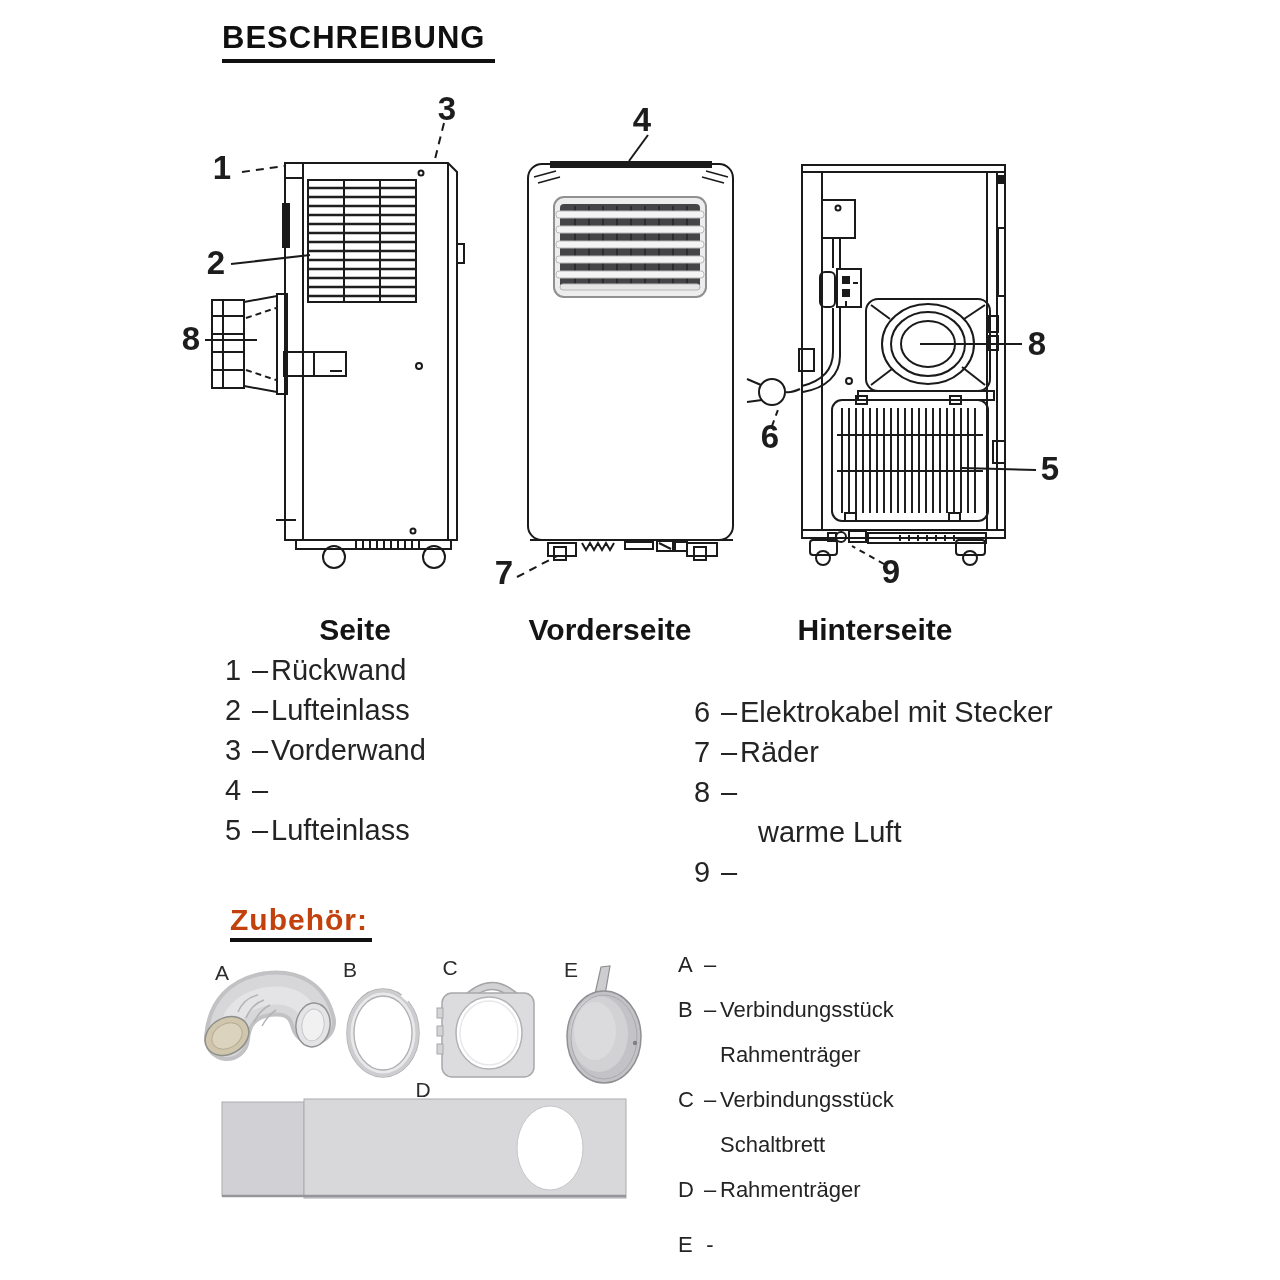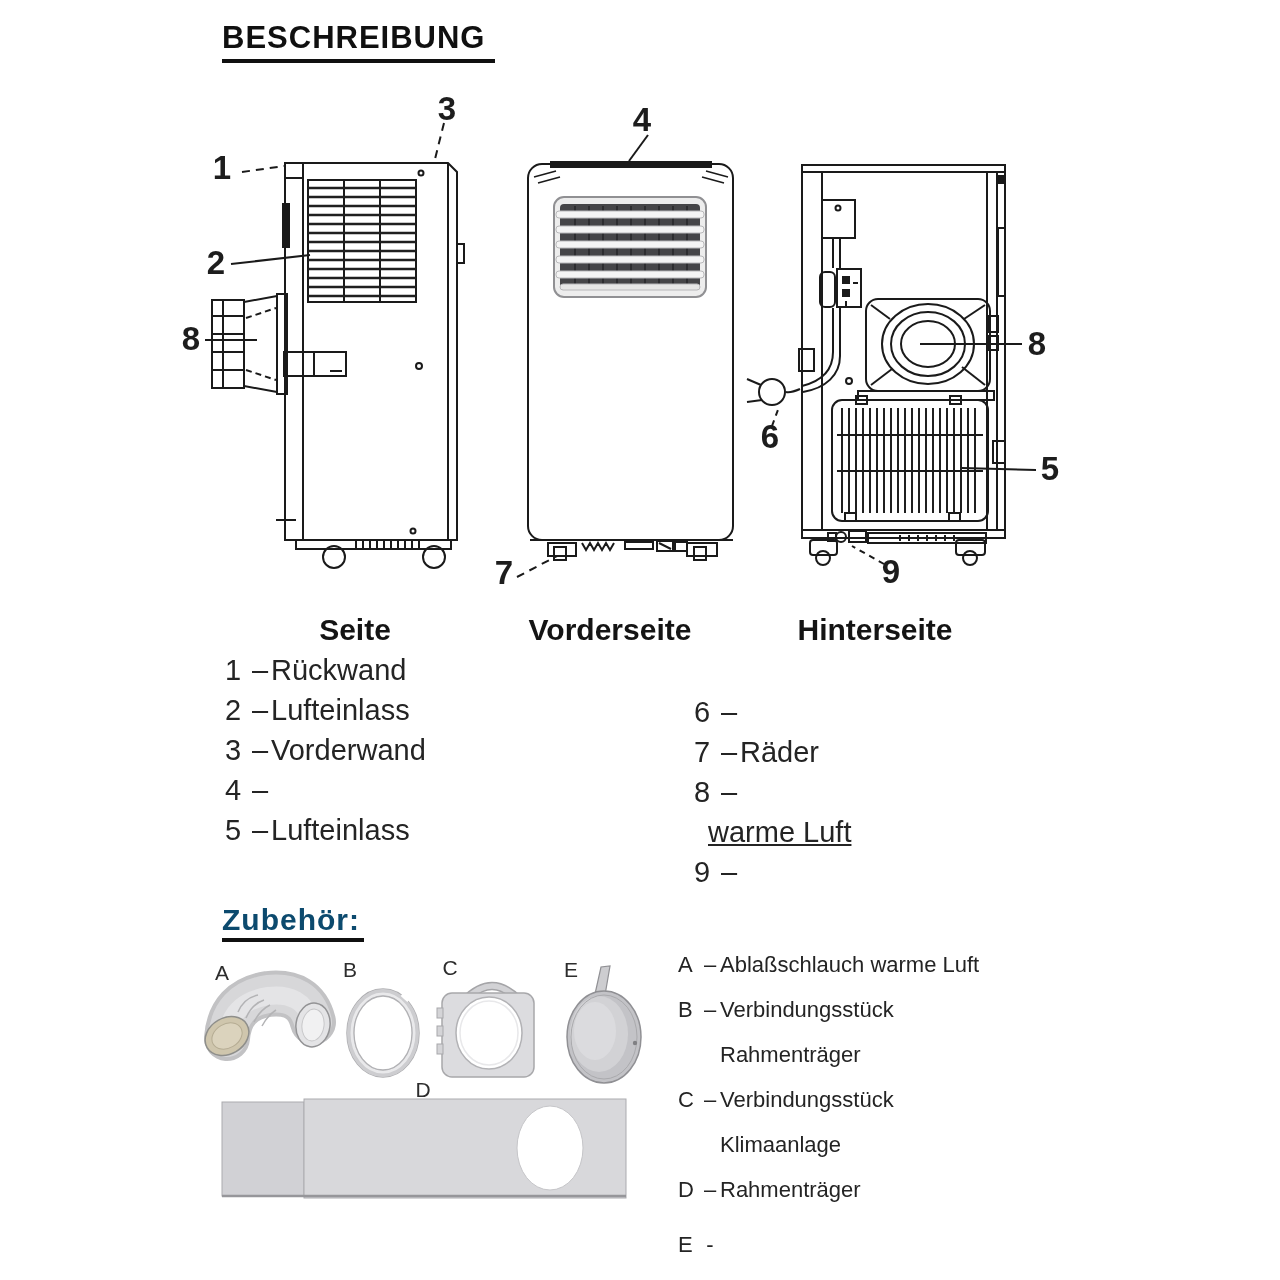--- a/index.html
+++ b/index.html
@@ -2,22 +2,22 @@
 <html><head>
 <meta charset="utf-8">
 <style>
   html,body{margin:0;padding:0;background:#ffffff;}
   .stage{position:relative;width:1280px;height:1280px;background:#ffffff;overflow:hidden;
          font-family:"Liberation Sans", sans-serif;color:#1c1c1c;}
   svg.art{position:absolute;left:0;top:0;width:1280px;height:1280px;}
   .ln2{stroke:#1a1a1a;stroke-width:2;fill:none;}
   .title{position:absolute;left:222px;top:20px;font-size:31px;font-weight:bold;letter-spacing:1px;
          color:#101010;border-bottom:4px solid #101010;padding:0 10px 3px 0;white-space:nowrap;}
-  .subhead{position:absolute;left:222px;top:903px;font-size:30px;font-weight:bold;letter-spacing:1px;
-         color:#0c4a6e;border-bottom:4px solid #101010;padding:0 4px 1px 0;white-space:nowrap;}
+  .subhead{position:absolute;left:230px;top:903px;font-size:30px;font-weight:bold;letter-spacing:1px;
+         color:#c2410c;border-bottom:4px solid #101010;padding:0 4px 1px 0;white-space:nowrap;}
   .callout{position:absolute;transform:translate(-50%,-50%);font-size:33px;font-weight:bold;color:#1d1d1d;}
   .caption{position:absolute;transform:translate(-50%,-50%);font-size:30px;font-weight:bold;color:#141414;white-space:nowrap;}
   .acc-letter{position:absolute;transform:translate(-50%,-50%);font-size:21px;font-weight:400;color:#2d2d2d;}
   .lrow{position:absolute;display:flex;white-space:nowrap;color:#242424;}
   .lrow.main{font-size:29px;line-height:40px;height:40px;}
   .lrow.main .n{display:inline-block;width:24px;}
   .lrow.main .s{display:inline-block;width:22px;text-align:center;}
   .lrow.acc{font-size:22px;line-height:34px;height:34px;}
   .lrow.acc .n{display:inline-block;width:22px;}
   .lrow.acc .s{display:inline-block;width:20px;text-align:center;}
@@ -337,66 +337,66 @@
     </div>
   <div class="lrow main" style="left:225px;top:810px;">
     <span class="n">5</span>
       <span class="s">–</span>
       <span class="t">Lufteinlass</span>
     </div>
 
   <div class="lrow main" style="left:694px;top:692px;">
     <span class="n">6</span>
       <span class="s">–</span>
+      <span class="t">Elektrokabel mit Stecker</span>
     </div>
   <div class="lrow main" style="left:694px;top:732px;">
     <span class="n">7</span>
       <span class="s">–</span>
       <span class="t">Räder</span>
     </div>
   <div class="lrow main" style="left:694px;top:772px;">
     <span class="n">8</span>
       <span class="s">–</span>
     </div>
-  <div class="lrow main" style="left:708px;top:812px;text-decoration:underline;">
+  <div class="lrow main" style="left:758px;top:812px;">
     <span class="t">warme Luft</span>
     </div>
   <div class="lrow main" style="left:694px;top:852px;">
     <span class="n">9</span>
       <span class="s">–</span>
     </div>
 
   <div class="subhead">Zubehör:</div>
 
   <div class="acc-letter" style="left:222px;top:973px;">A</div>
   <div class="acc-letter" style="left:350px;top:970px;">B</div>
   <div class="acc-letter" style="left:450px;top:968px;">C</div>
   <div class="acc-letter" style="left:571px;top:970px;">E</div>
   <div class="acc-letter" style="left:423px;top:1090px;">D</div>
 
   <div class="lrow acc" style="left:678px;top:948px;">
     <span class="n">A</span>
       <span class="s">–</span>
-      <span class="t">Ablaßschlauch warme Luft</span>
     </div>
   <div class="lrow acc" style="left:678px;top:993px;">
     <span class="n">B</span>
       <span class="s">–</span>
       <span class="t">Verbindungsstück</span>
     </div>
   <div class="lrow acc" style="left:720px;top:1038px;">
     <span class="t">Rahmenträger</span>
     </div>
   <div class="lrow acc" style="left:678px;top:1083px;">
     <span class="n">C</span>
       <span class="s">–</span>
       <span class="t">Verbindungsstück</span>
     </div>
   <div class="lrow acc" style="left:720px;top:1128px;">
-    <span class="t">Klimaanlage</span>
+    <span class="t">Schaltbrett</span>
     </div>
   <div class="lrow acc" style="left:678px;top:1173px;">
     <span class="n">D</span>
       <span class="s">–</span>
       <span class="t">Rahmenträger</span>
     </div>
   <div class="lrow acc" style="left:678px;top:1228px;">
     <span class="n">E</span>
       <span class="s">-</span>
     </div>

